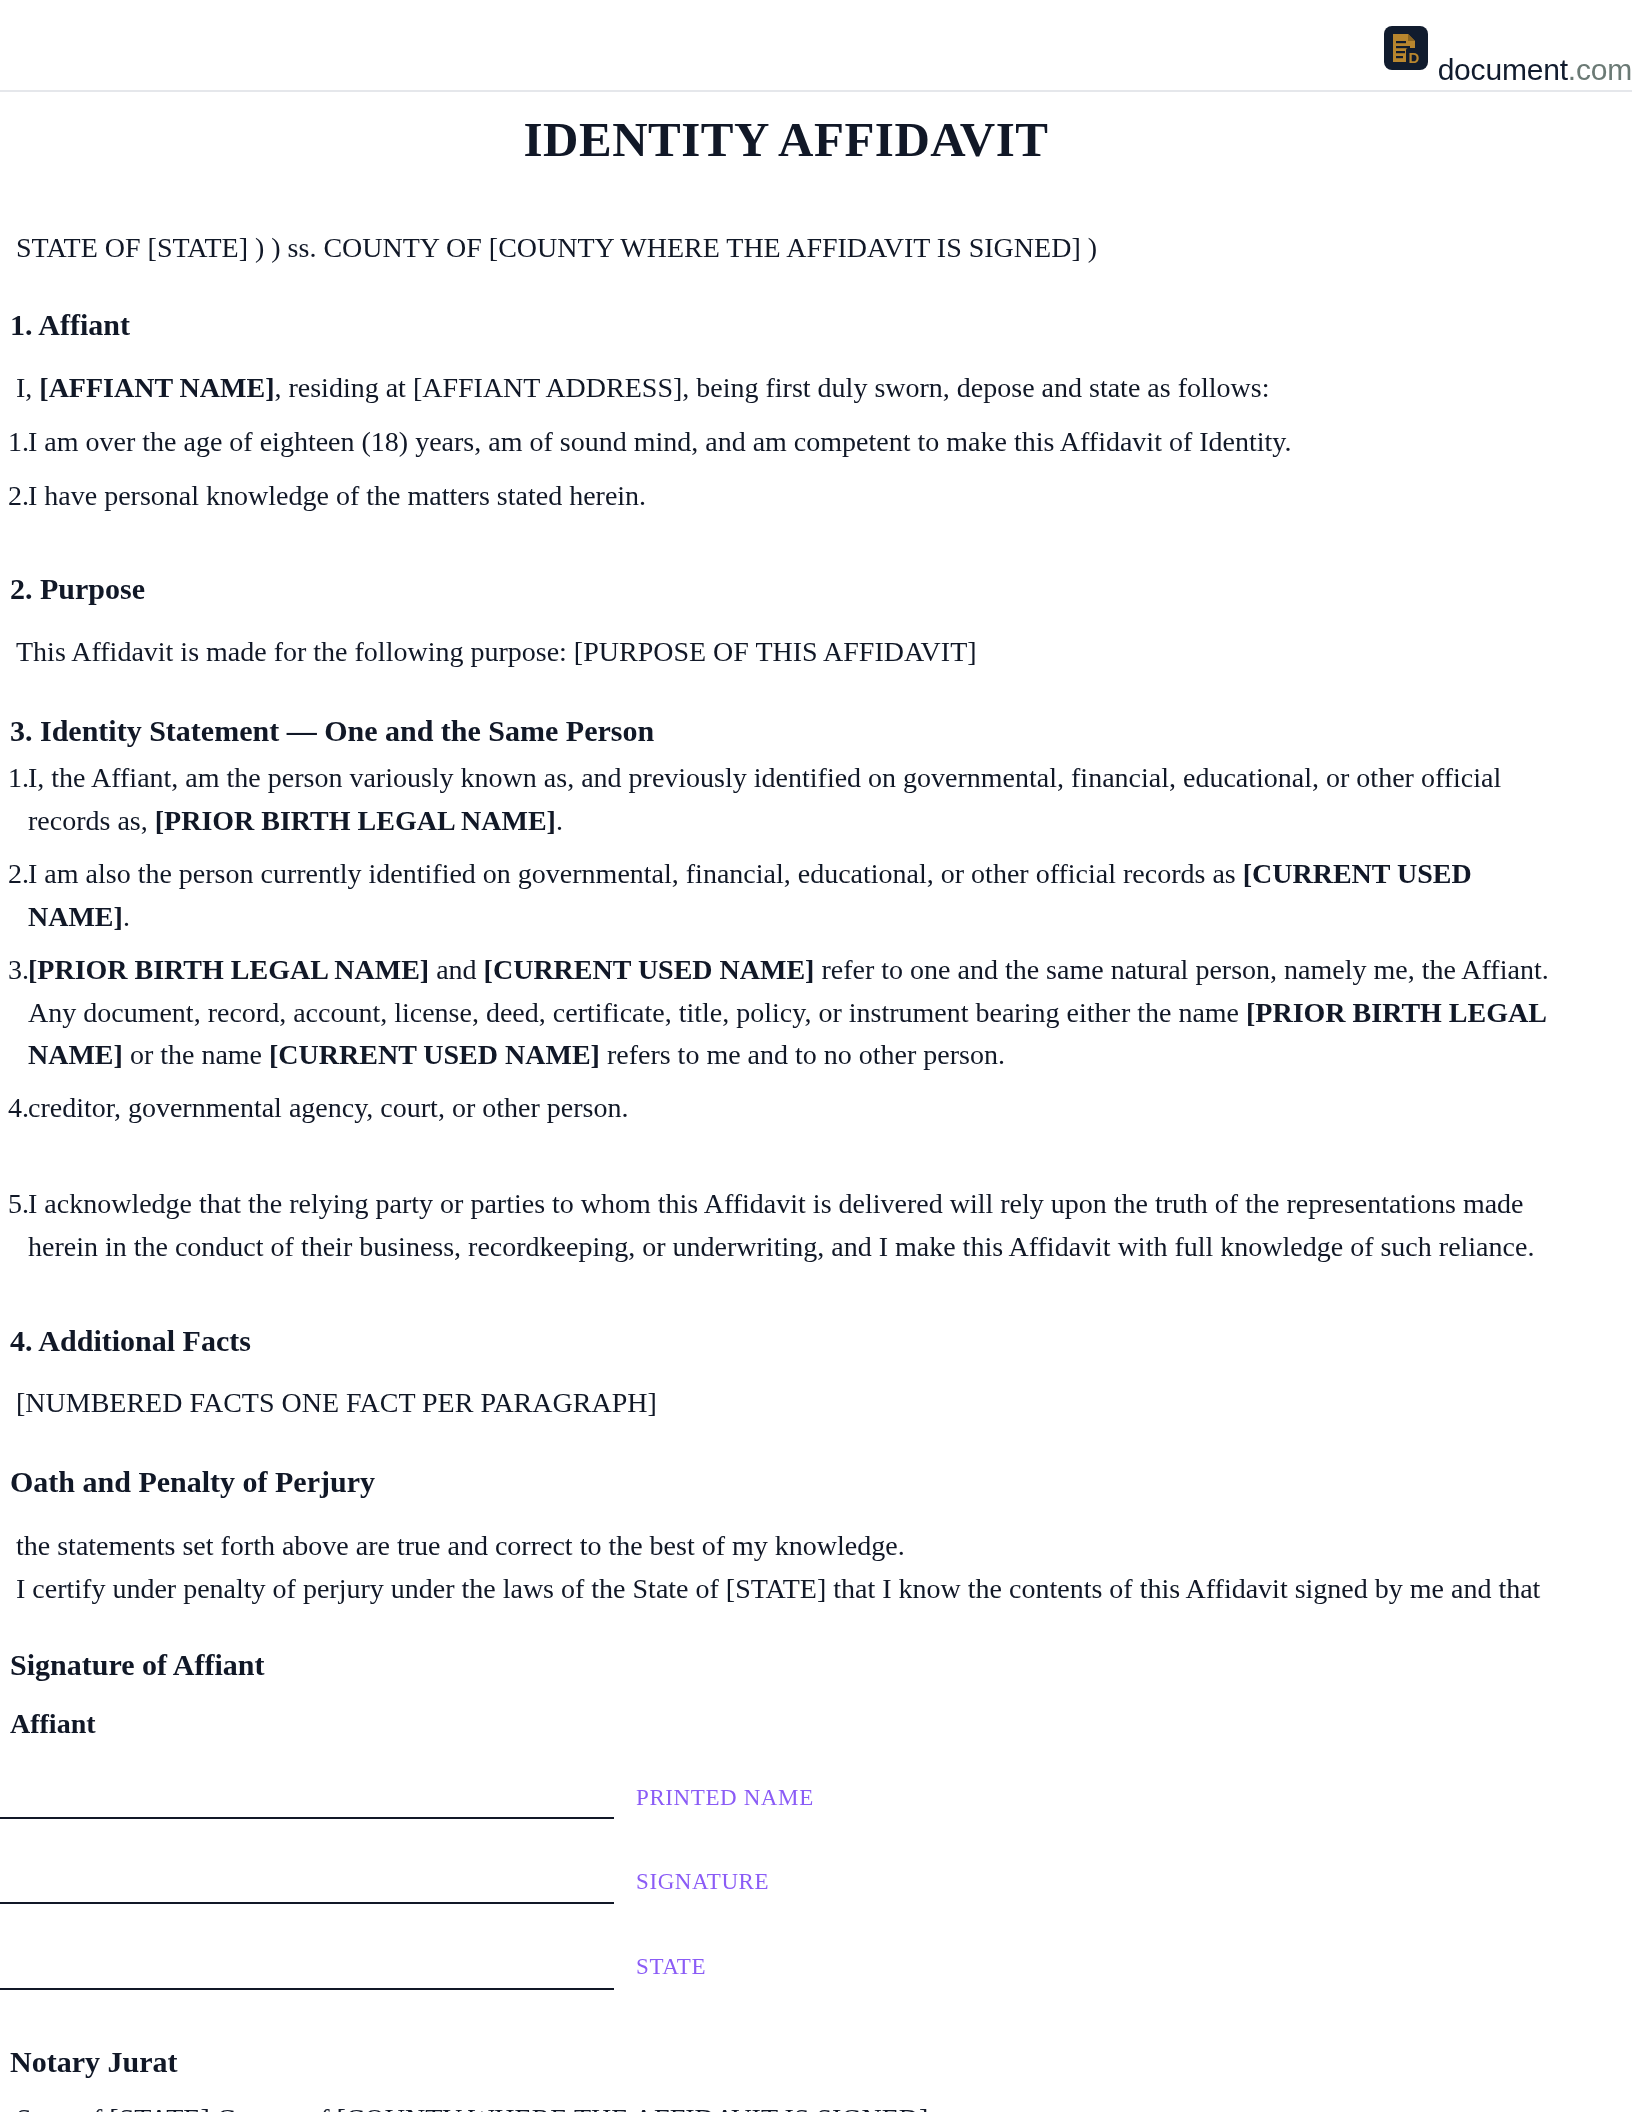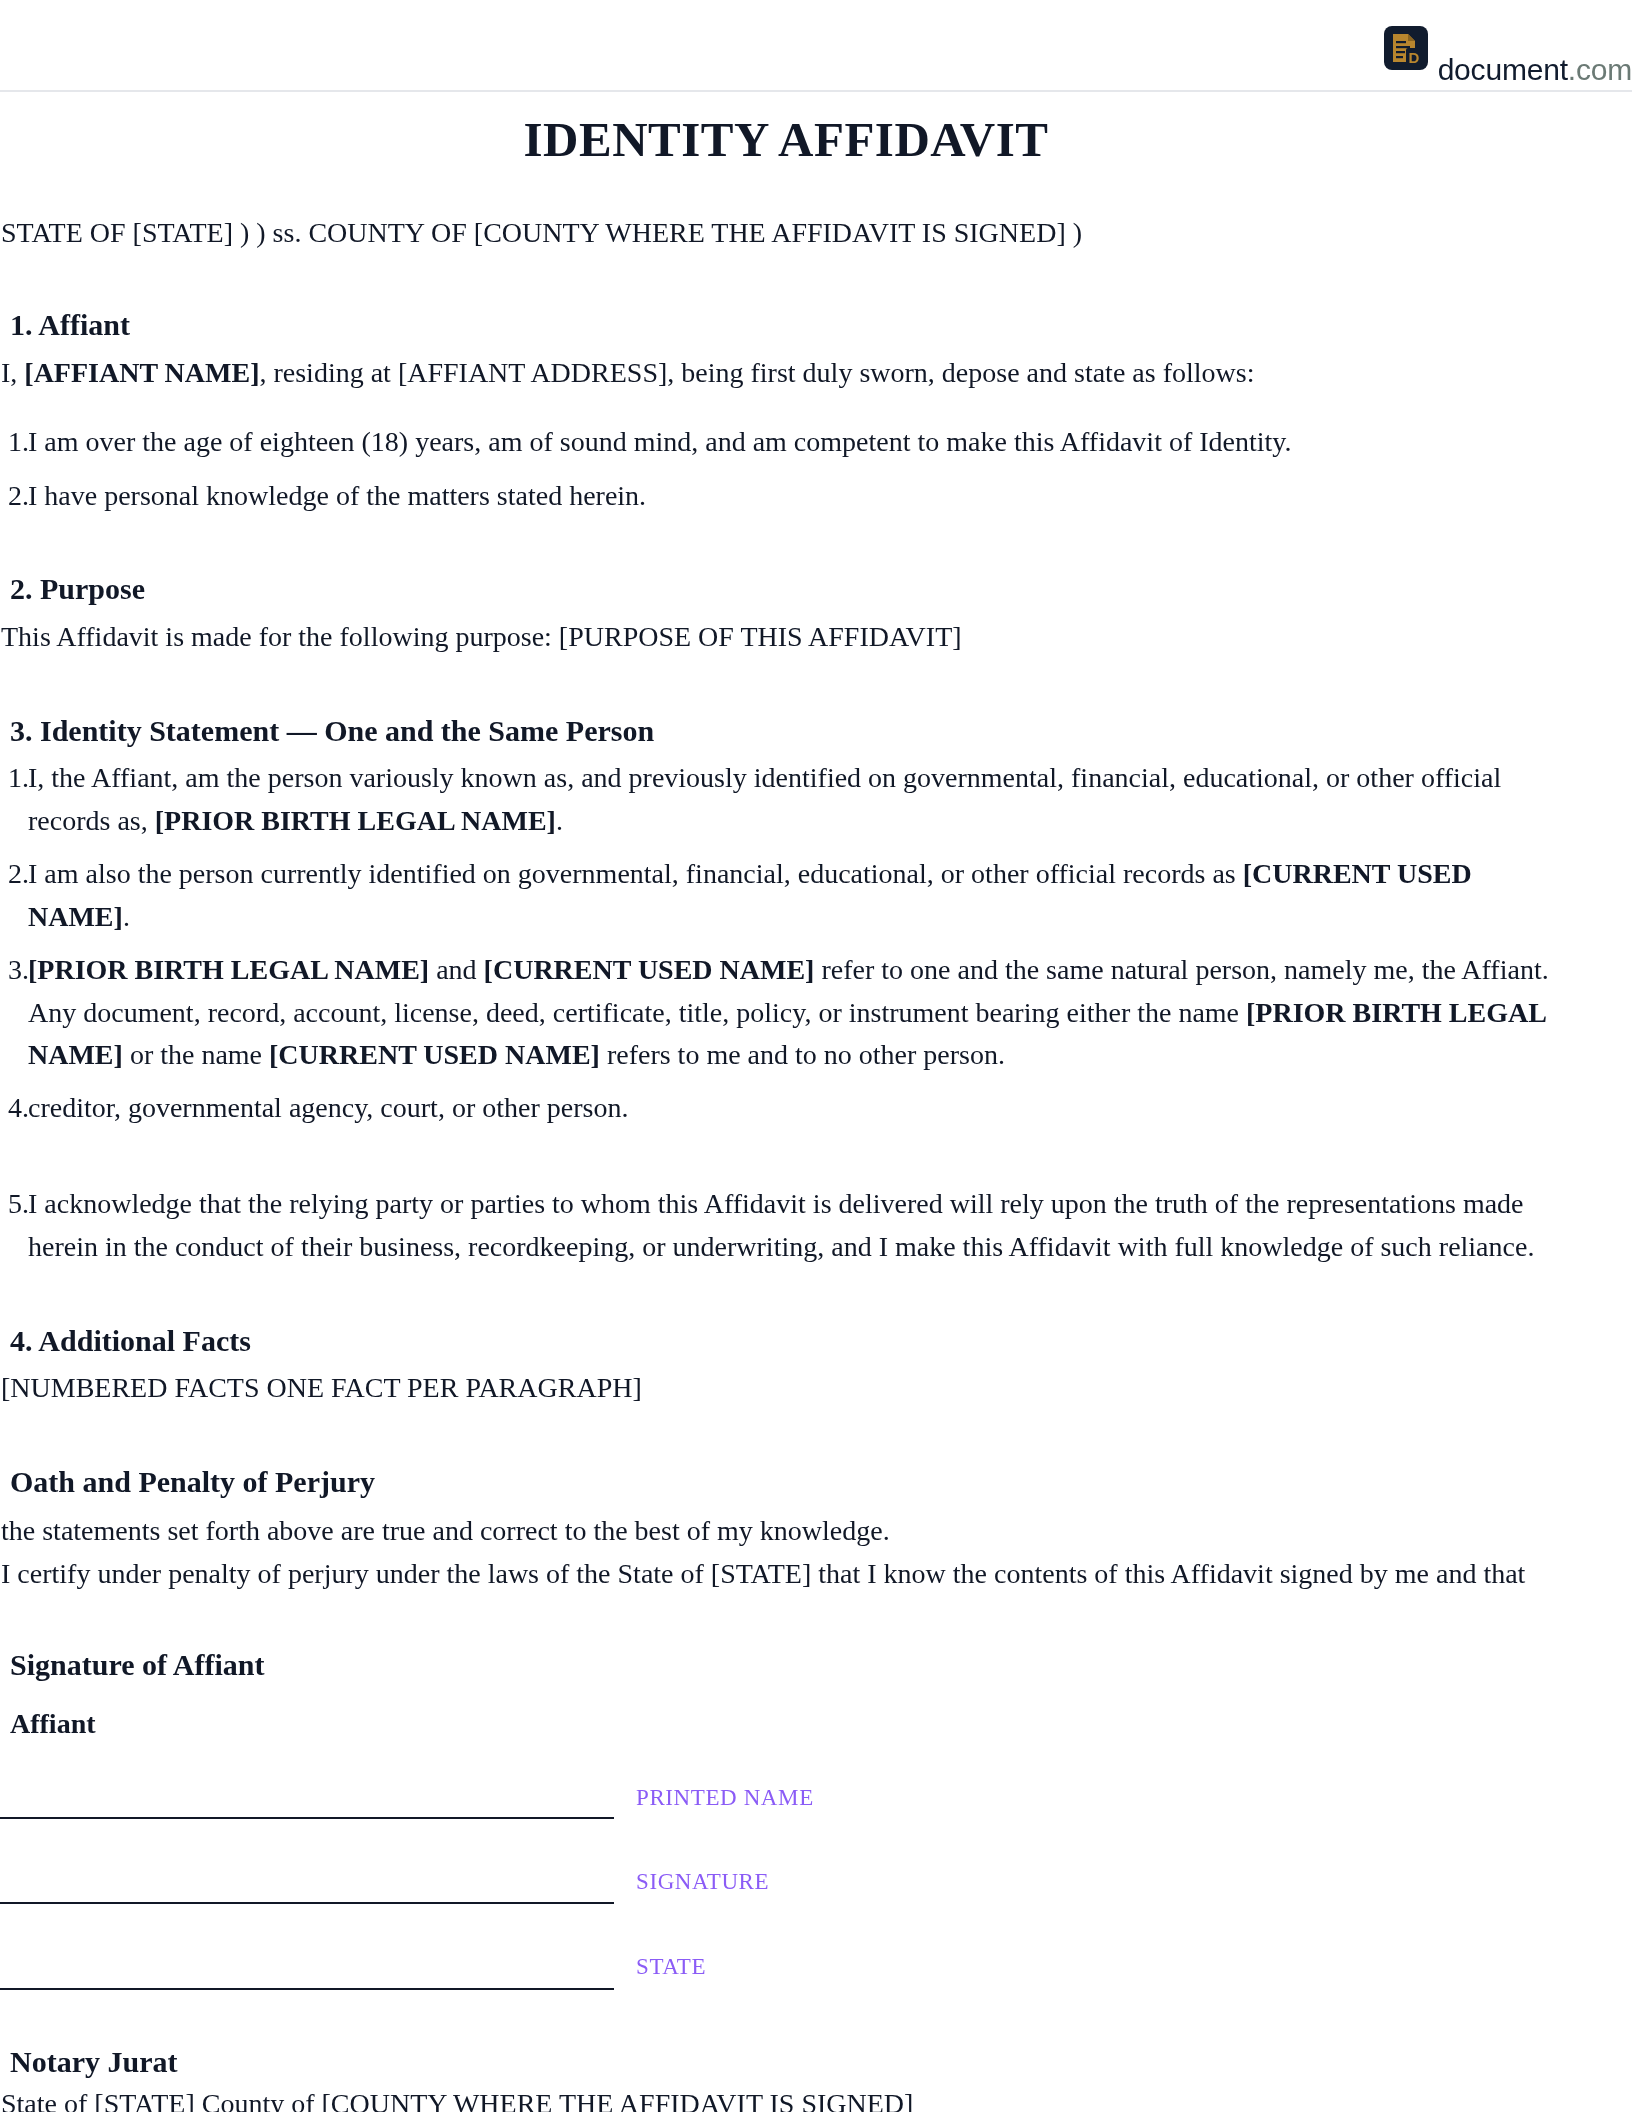--- a/index.html
+++ b/index.html
@@ -23,21 +23,21 @@
   }
   .brand-text .tld { color: #6b7a75; }
 
   .doc { position: absolute; left: 0; top: 0; width: 1632px; }
   .title {
     position: absolute; left: 0; width: 1572px; top: 112px;
     text-align: center; font-weight: bold; font-size: 49px; line-height: 56px;
     letter-spacing: 0.5px; margin: 0;
   }
   .p {
-    position: absolute; left: 0; margin: 1px; font-size: 28px; line-height: 42.5px;
+    position: absolute; left: 0; margin: 16px; font-size: 28px; line-height: 42.5px;
     white-space: nowrap;
   }
   .h {
     position: absolute; left: 0; margin: 10px; font-weight: bold; font-size: 30px; line-height: 40px;
     white-space: nowrap;
   }
   .h.small { font-size: 28px; }
   .li {
     position: absolute; left: 0; width: 1632px; margin: 0; font-size: 28px; line-height: 42.5px;
   }

